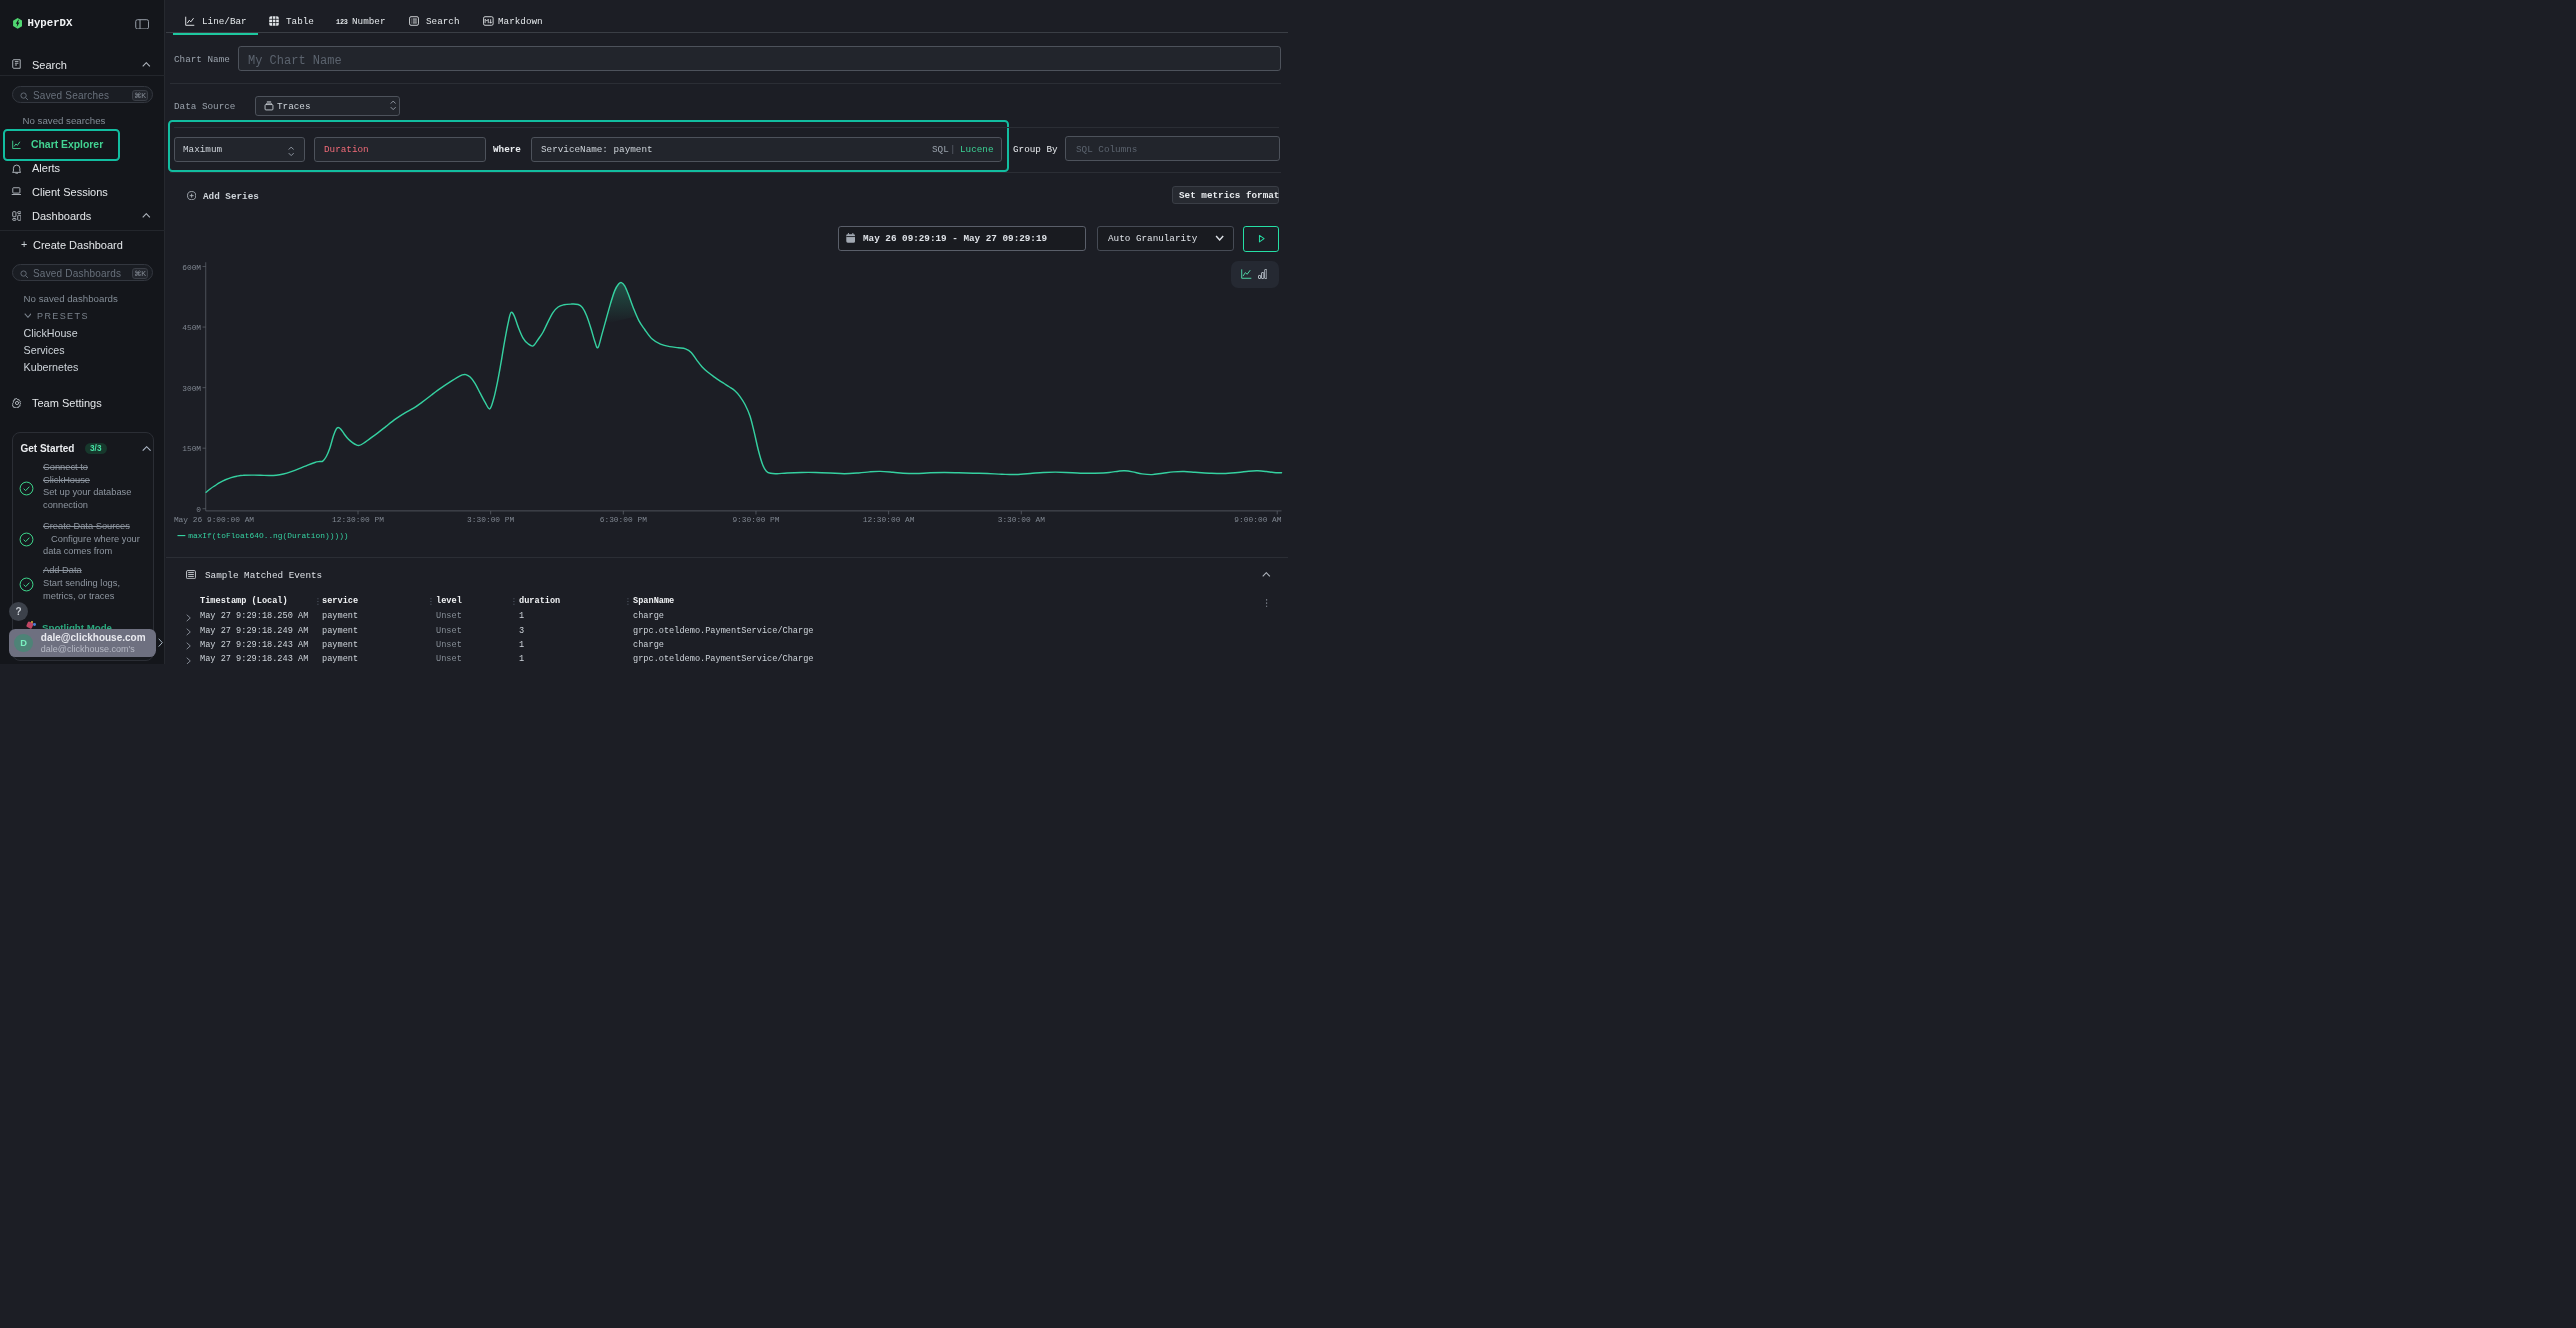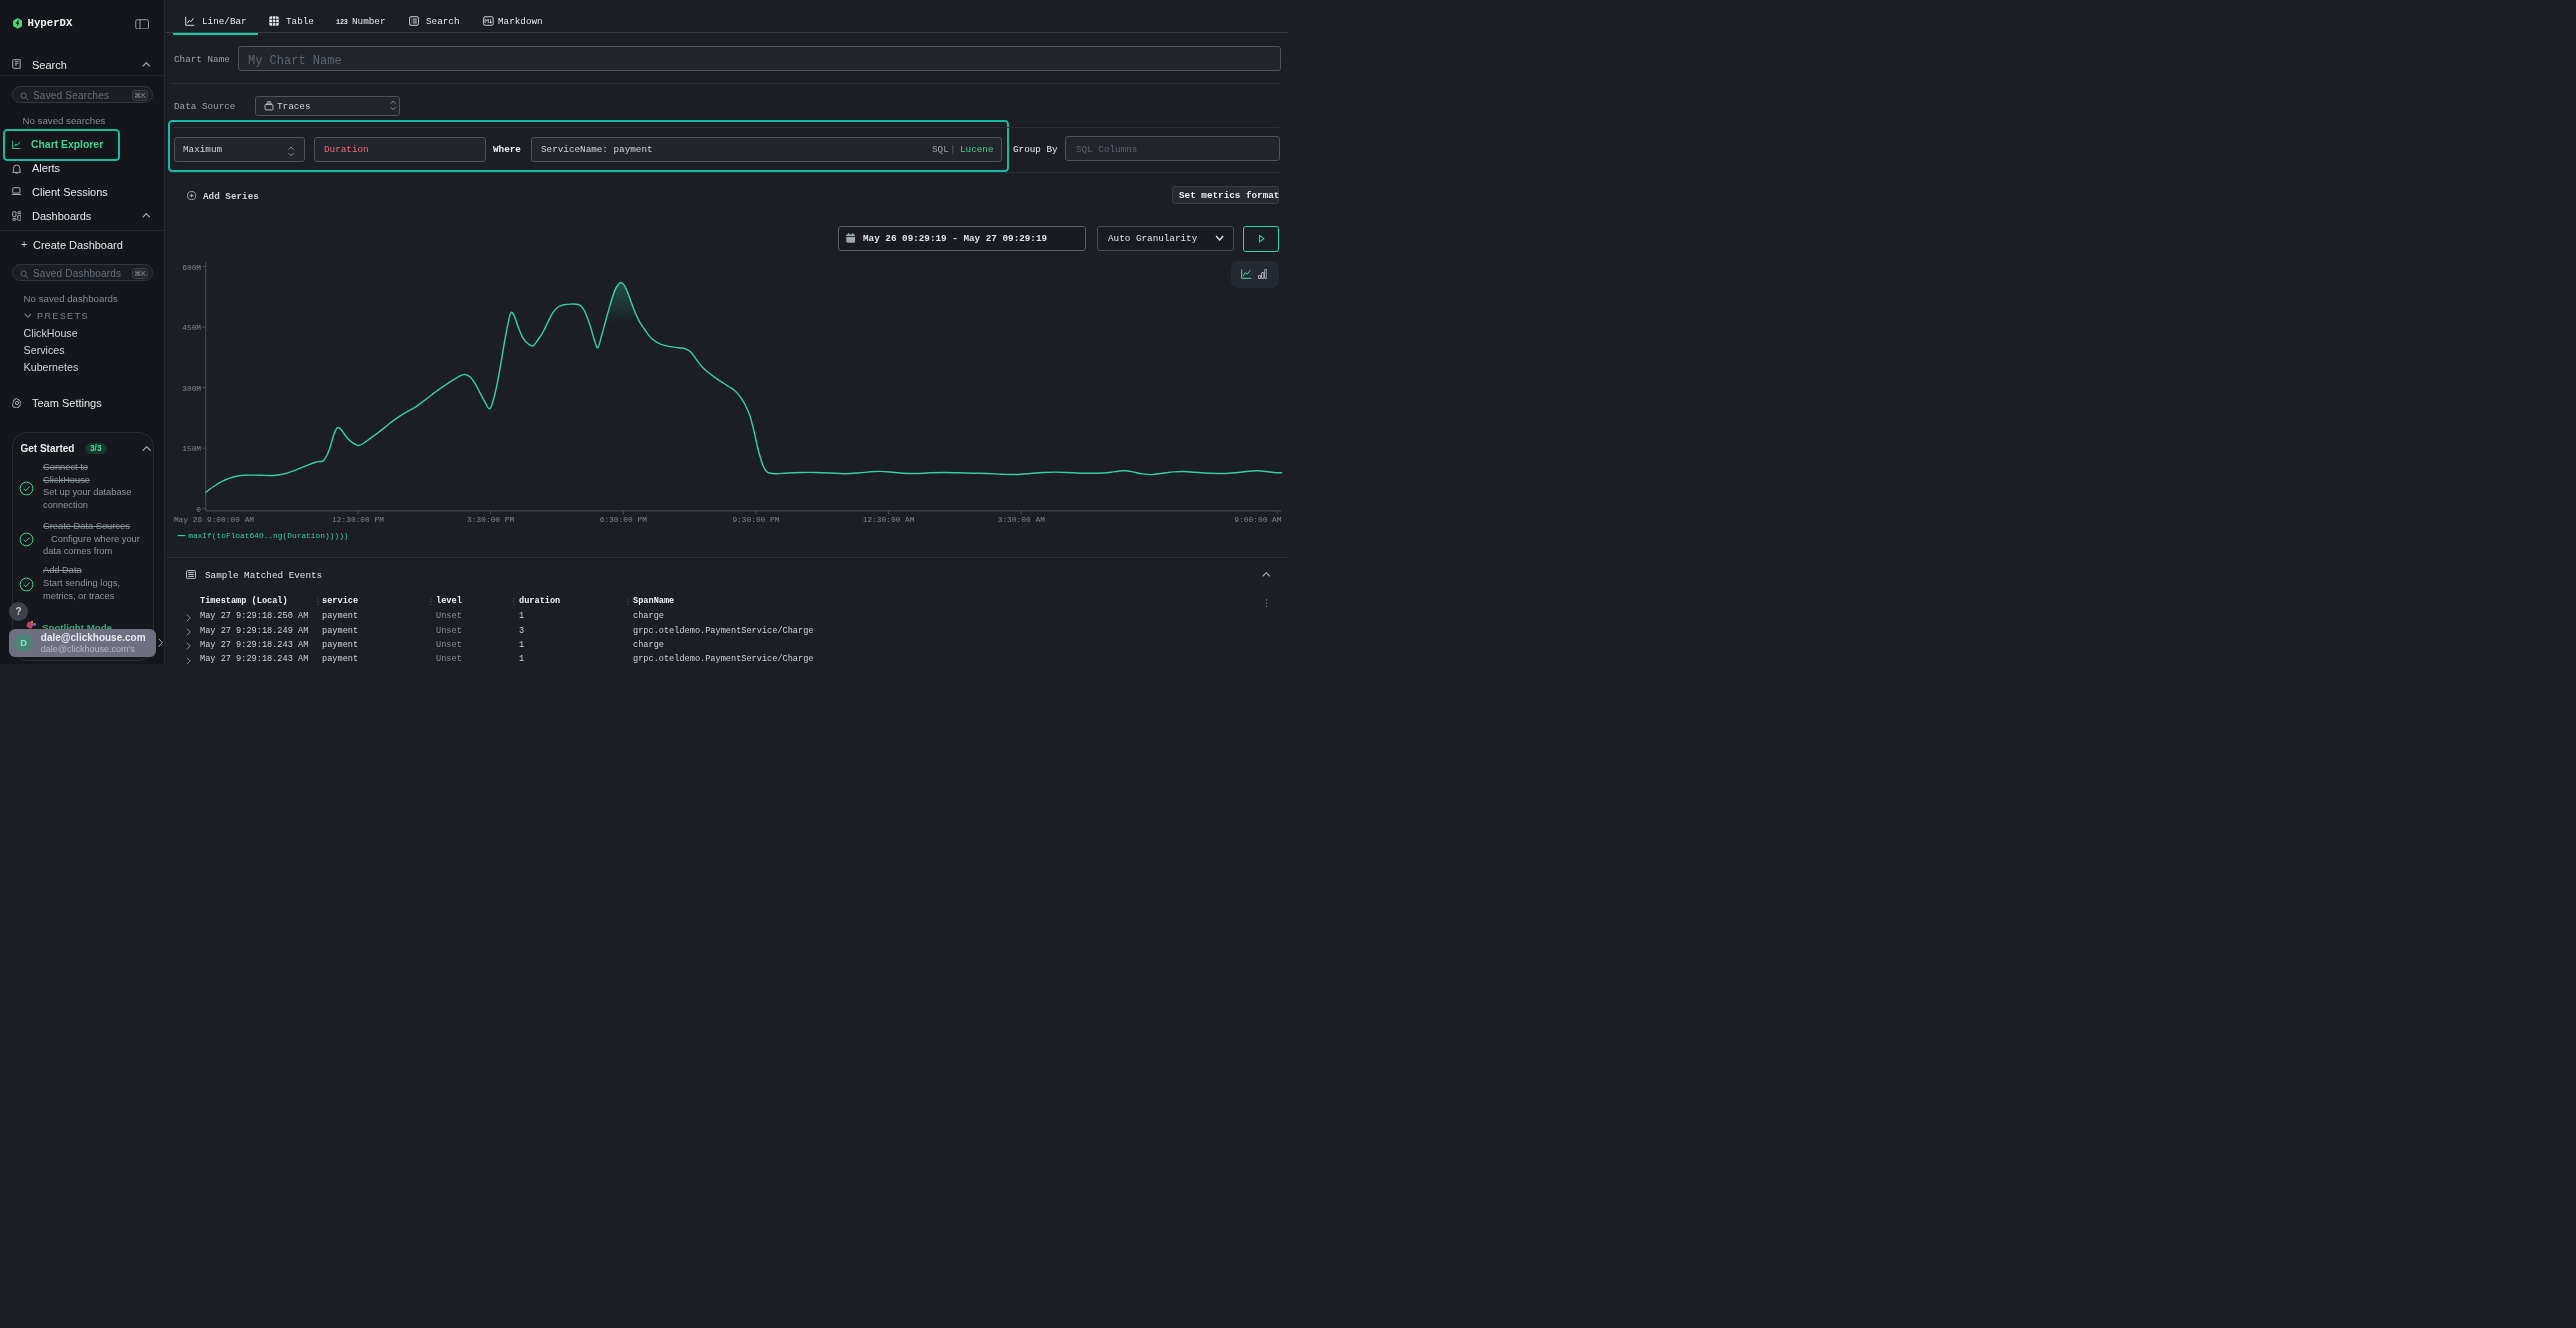--- a/index.html
+++ b/index.html
@@ -16,21 +16,21 @@
 .navtxt { color:#e4e7ea; font-size:11px; }
 .pill { position:absolute; left:12px; width:141px; height:17px; border-radius:8.6px;
   background:#1a1d23; border:0.7px solid #33373f; }
 .pill .ph { position:absolute; left:20px; top:2.5px; font-size:10px; color:#68707b; letter-spacing:0.2px;}
 .pill .kbd { position:absolute; right:3.6px; top:2.5px; width:16.5px; height:11.4px; border-radius:2.9px;
   background:#24272e; border:0.7px solid #3a3e46; color:#8a919b; font-size:7.2px; text-align:center; line-height:10px;}
 .graytxt { color:#838c96; font-size:9.7px; }
 .preset { color:#ced4da; font-size:10.7px; }
 
 #gscard { position:absolute; left:12px; top:432px; width:142px; height:229px;
-  border:0.7px solid #2b2e35; border-radius:15px; background:#16181d;}
+  border:0.7px solid #2b2e35; border-radius:8px; background:#16181d;}
 .gs-item-title { color:#8e96a0; font-size:9.3px; text-decoration:line-through; }
 .gs-item-sub { color:#8e96a0; font-size:9.3px; }
 .checkcircle { position:absolute; left:19px; width:15px; height:15px; }
 
 
 #userchip { position:absolute; left:9.3px; top:629px; width:147px; height:28px;
   border-radius:6.4px; background:#6e7080; }
 
 
 #main { position:absolute; left:166px; top:0; width:1122px; height:664px; background:#1c1e25; }

